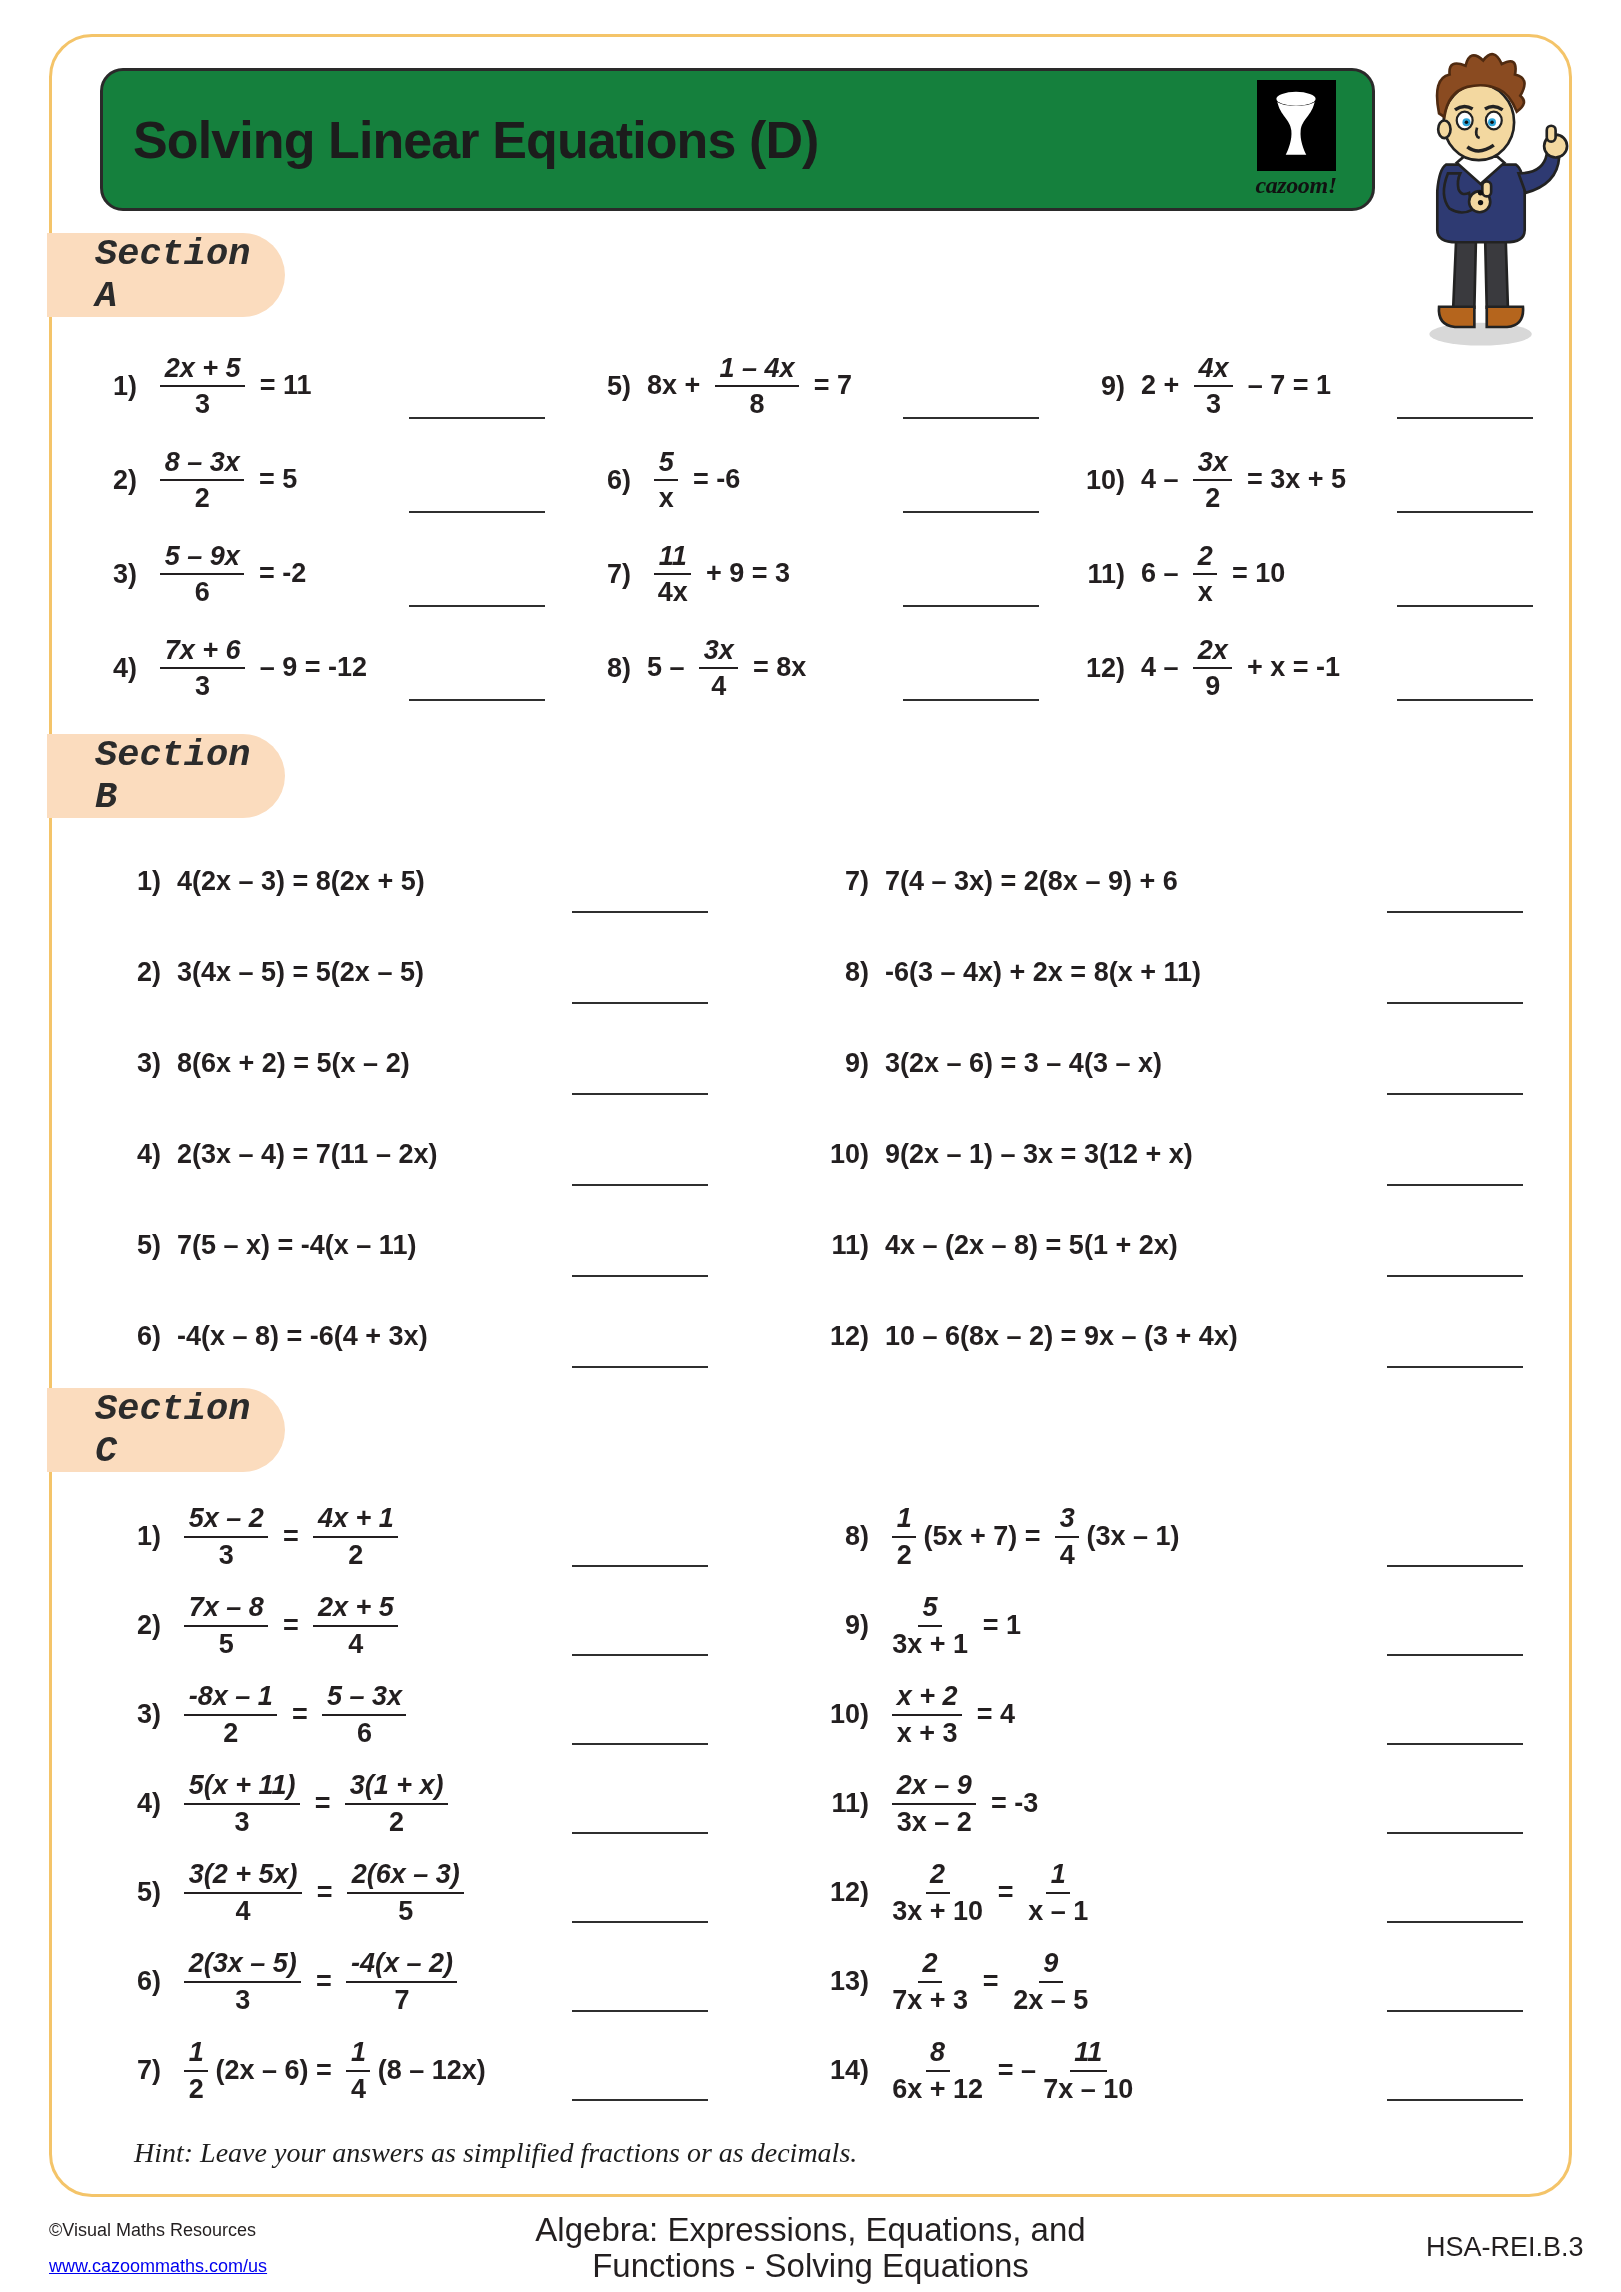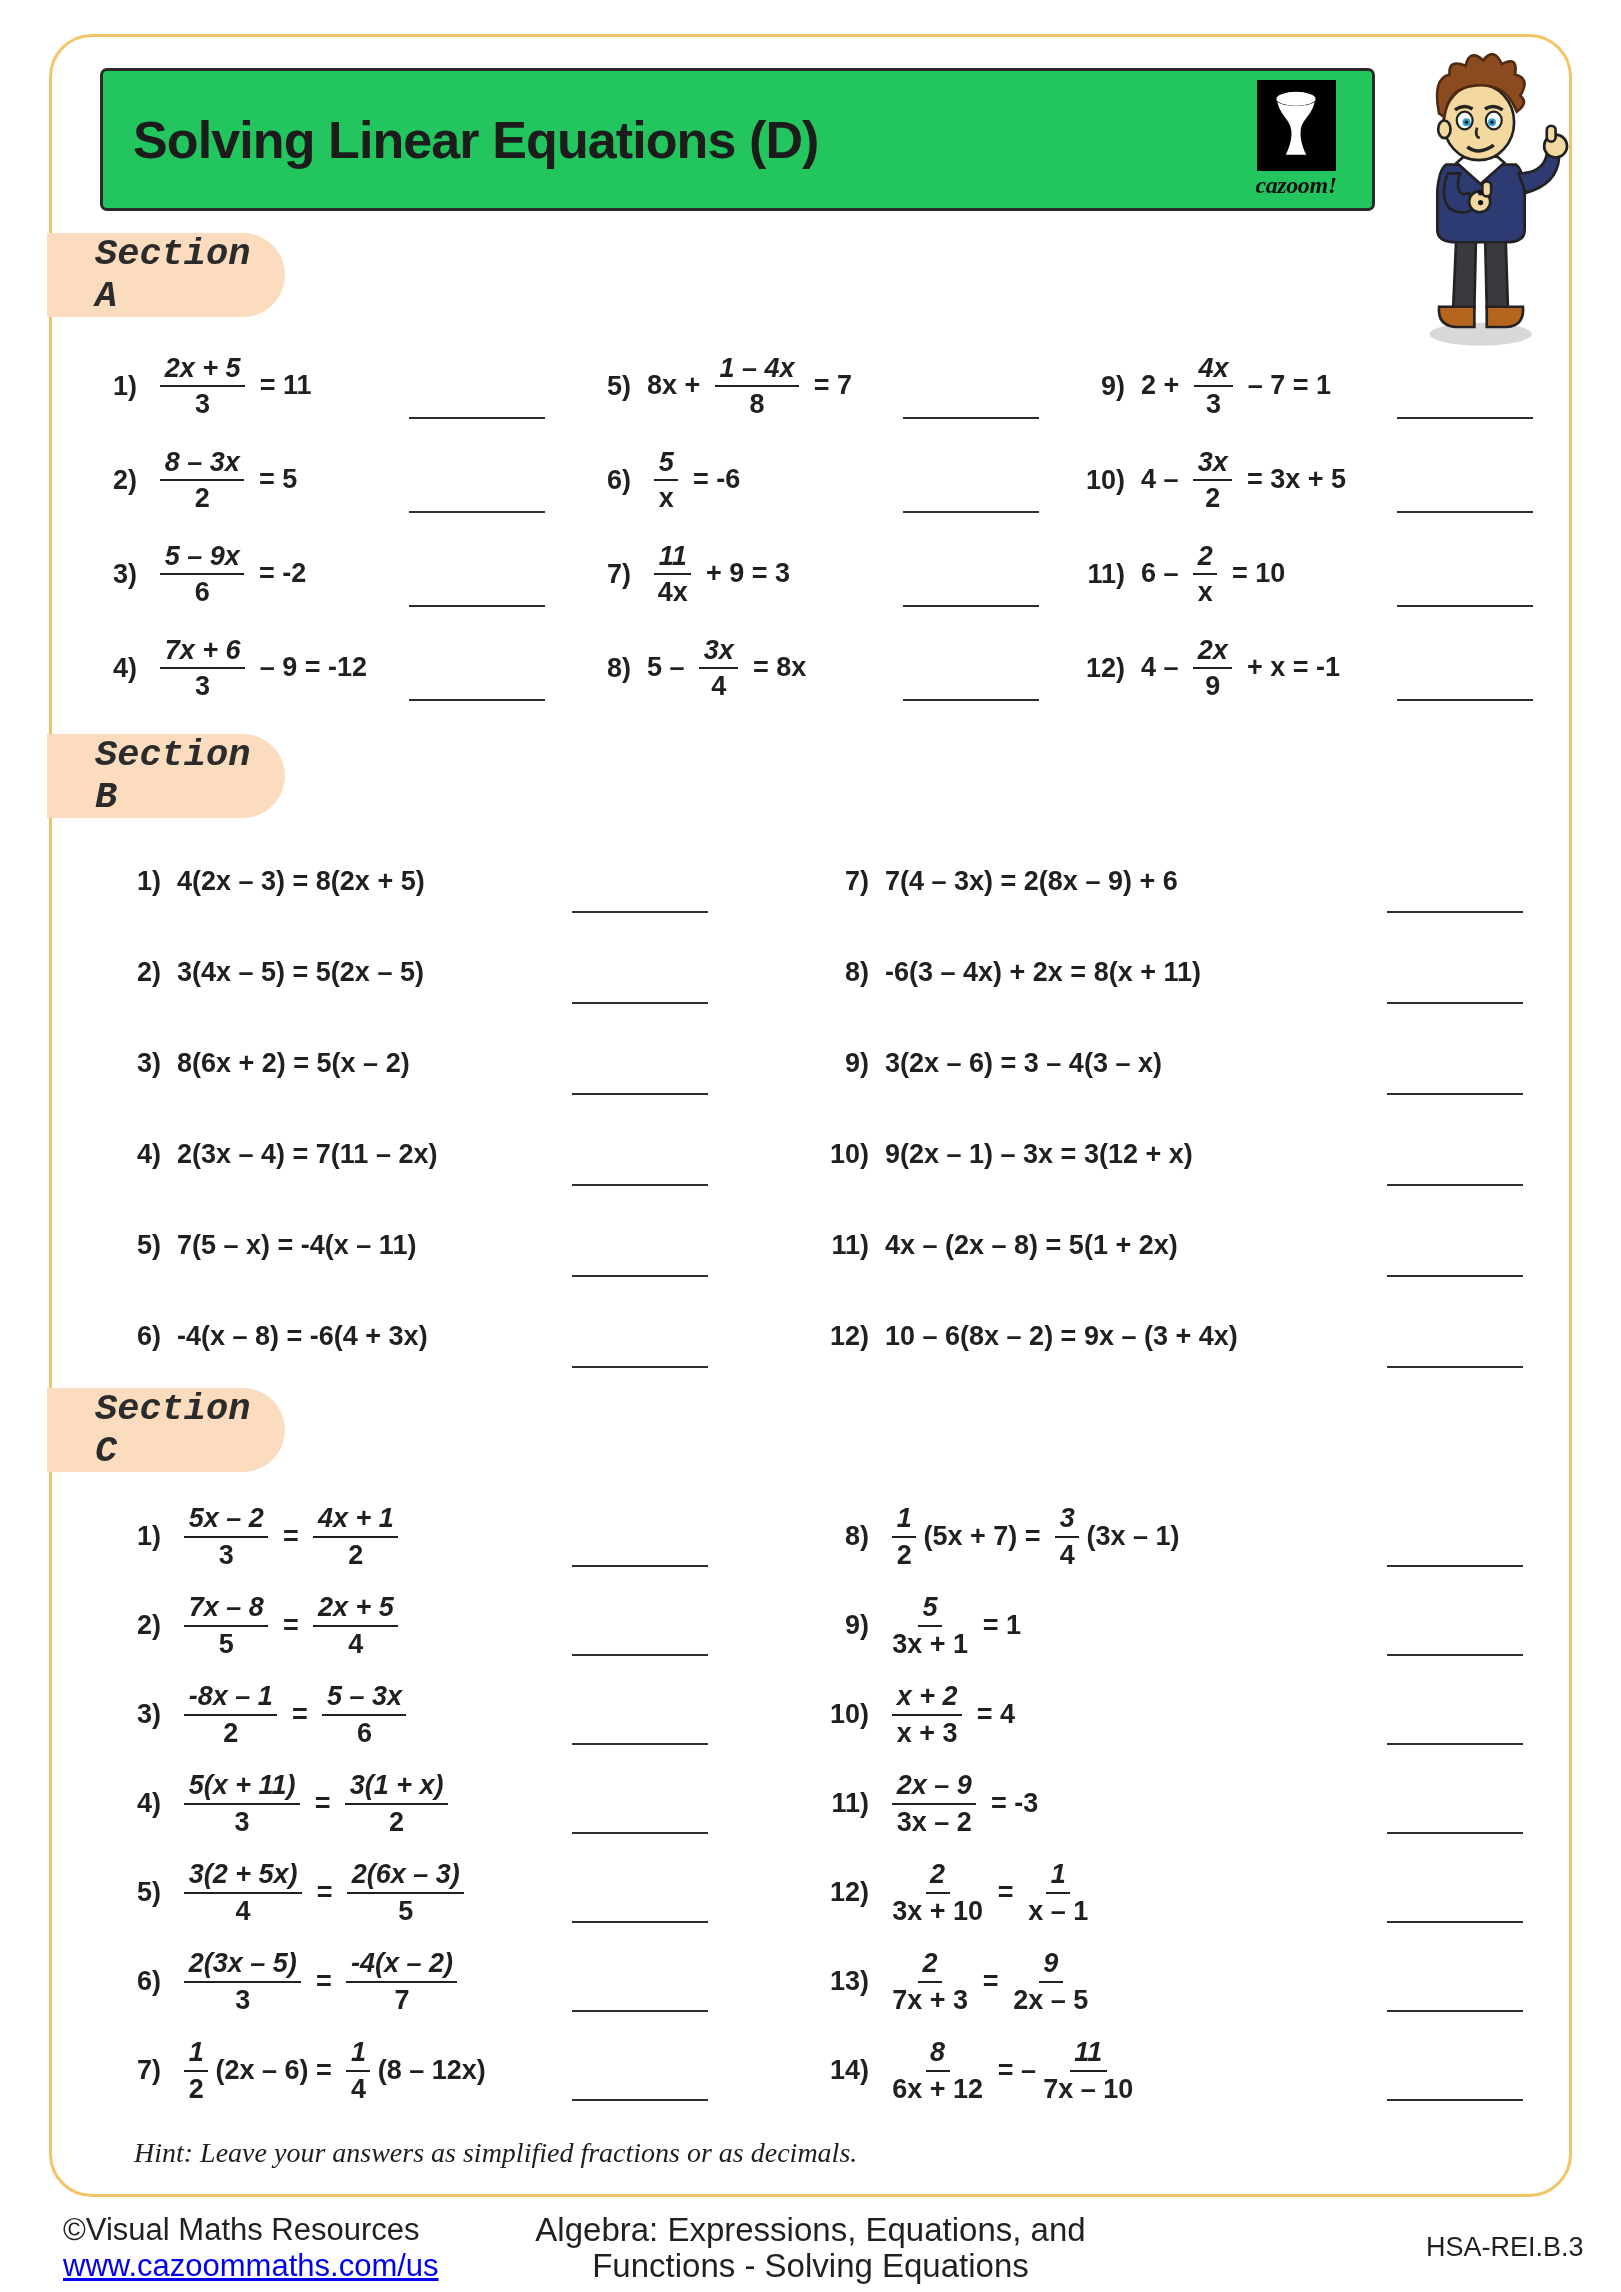--- a/index.html
+++ b/index.html
@@ -14,23 +14,23 @@
   .frame{
     position:absolute;left:49px;top:34px;
     width:1517px;height:2157px;
     border:3.6px solid #F4C469;
     border-radius:43px;
     background:#ffffff;
   }
   .title-box{
     position:absolute;left:100px;top:68px;
     width:1275px;height:143px;
-    background:#22c55e;
+    background:#15803d;
     border:3.6px solid #2a2a2a;
-    border-radius:7px;
+    border-radius:23px;
     display:flex;align-items:center;
     padding:16px 30px;box-sizing:border-box;
   }
   .page-title{
     font-size:52px;font-weight:bold;color:#1c1c1c;
     letter-spacing:-0.9px;white-space:nowrap;
   }
   .logo{
     margin-left:auto;display:flex;flex-direction:column;align-items:center;
     margin-right:5.4px;
@@ -91,21 +91,21 @@
     align-self:flex-end;margin-bottom:14.3px;
   }
   .grid-a .ansline{margin-right:25px;}
   .grid-b .ansline,.grid-c .ansline{margin-right:49px;}
   .grid-b .col1-line,.grid-c .col1-line{margin-right:94px;}
   .hint{
     position:absolute;left:134px;top:2137px;
     font-family:Liberation Serif, serif;
     font-style:italic;font-size:28px;color:#1d1d1d;
   }
-  .f-left{position:absolute;left:63px;top:2212px;font-size:31px;line-height:36px;}
+  .f-left{position:absolute;left:49px;top:2212px;font-size:18px;line-height:36px;}
   .f-link{color:#0000EE;text-decoration:underline;}
   .f-center{position:absolute;left:448px;top:2212px;width:725px;text-align:center;font-size:33px;line-height:36px;}
   .f-right{position:absolute;left:1426px;top:2232px;font-size:27px;}
 </style>
 </head>
 <body>
 
 <div class="sheet">
   <div class="frame"></div>
 

